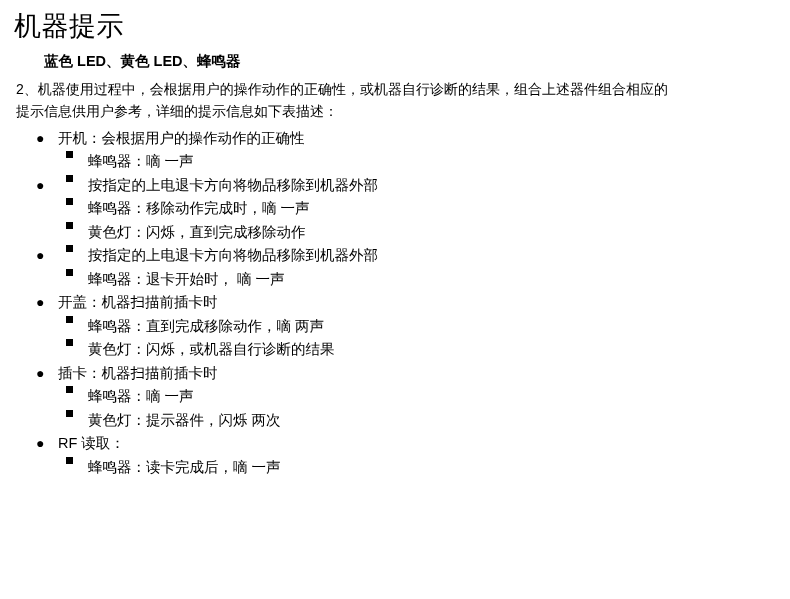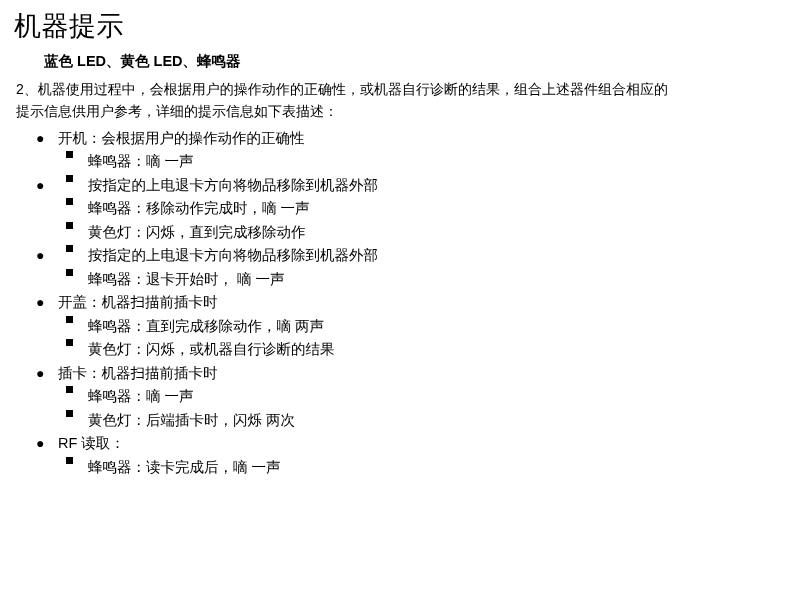--- a/index.html
+++ b/index.html
@@ -134,21 +134,21 @@
         <li><span class="bullet2"></span><span>蜂鸣器：直到完成移除动作，嘀 两声</span></li>
         <li><span class="bullet2"></span><span>黄色灯：闪烁，或机器自行诊断的结果</span></li>
       </ul>
     </li>
 
     <li>
       <span class="bullet1">●</span>
       <span class="item-text">插卡：机器扫描前插卡时</span>
       <ul class="lvl2">
         <li><span class="bullet2"></span><span>蜂鸣器：嘀 一声</span></li>
-        <li><span class="bullet2"></span><span>黄色灯：后端插卡时，闪烁 两次</span></li>
+        <li><span class="bullet2"></span><span>黄色灯：提示器件，闪烁 两次</span></li>
       </ul>
     </li>
 
     <li>
       <span class="bullet1">●</span>
       <span class="item-text">RF 读取：</span>
       <ul class="lvl2">
         <li><span class="bullet2"></span><span>蜂鸣器：读卡完成后，嘀 一声</span></li>
       </ul>
     </li>

